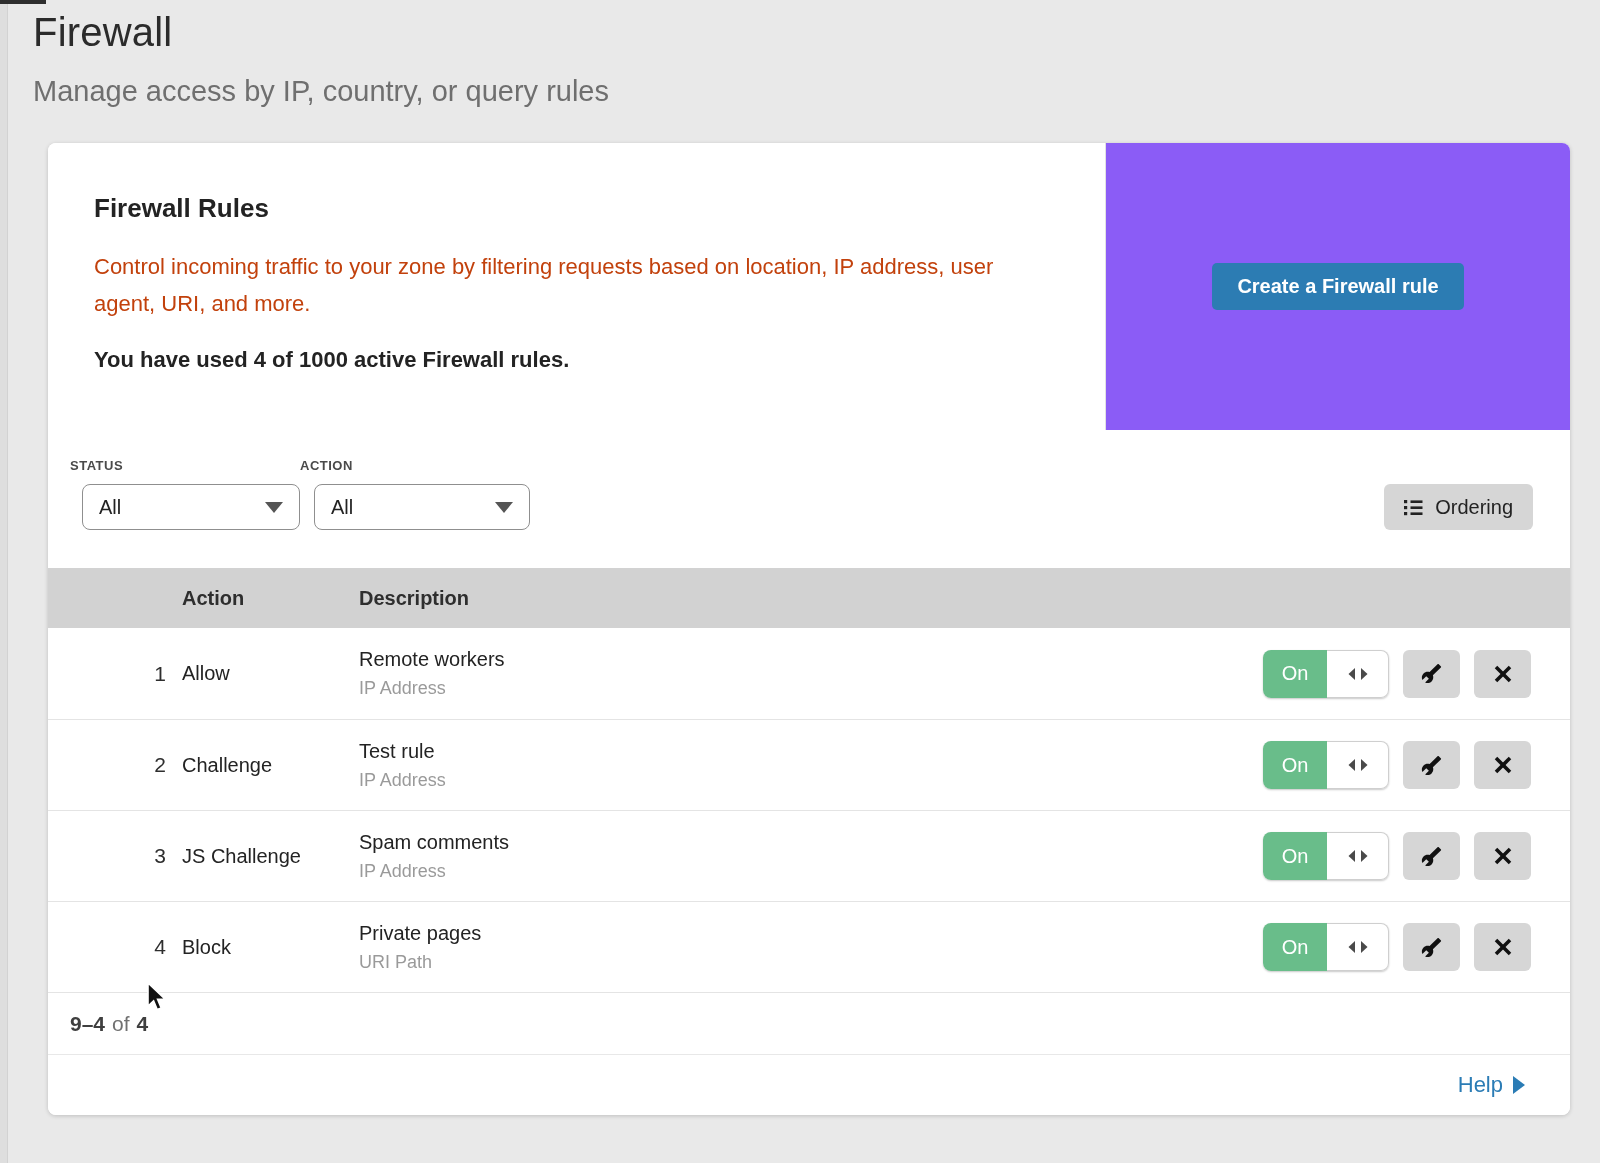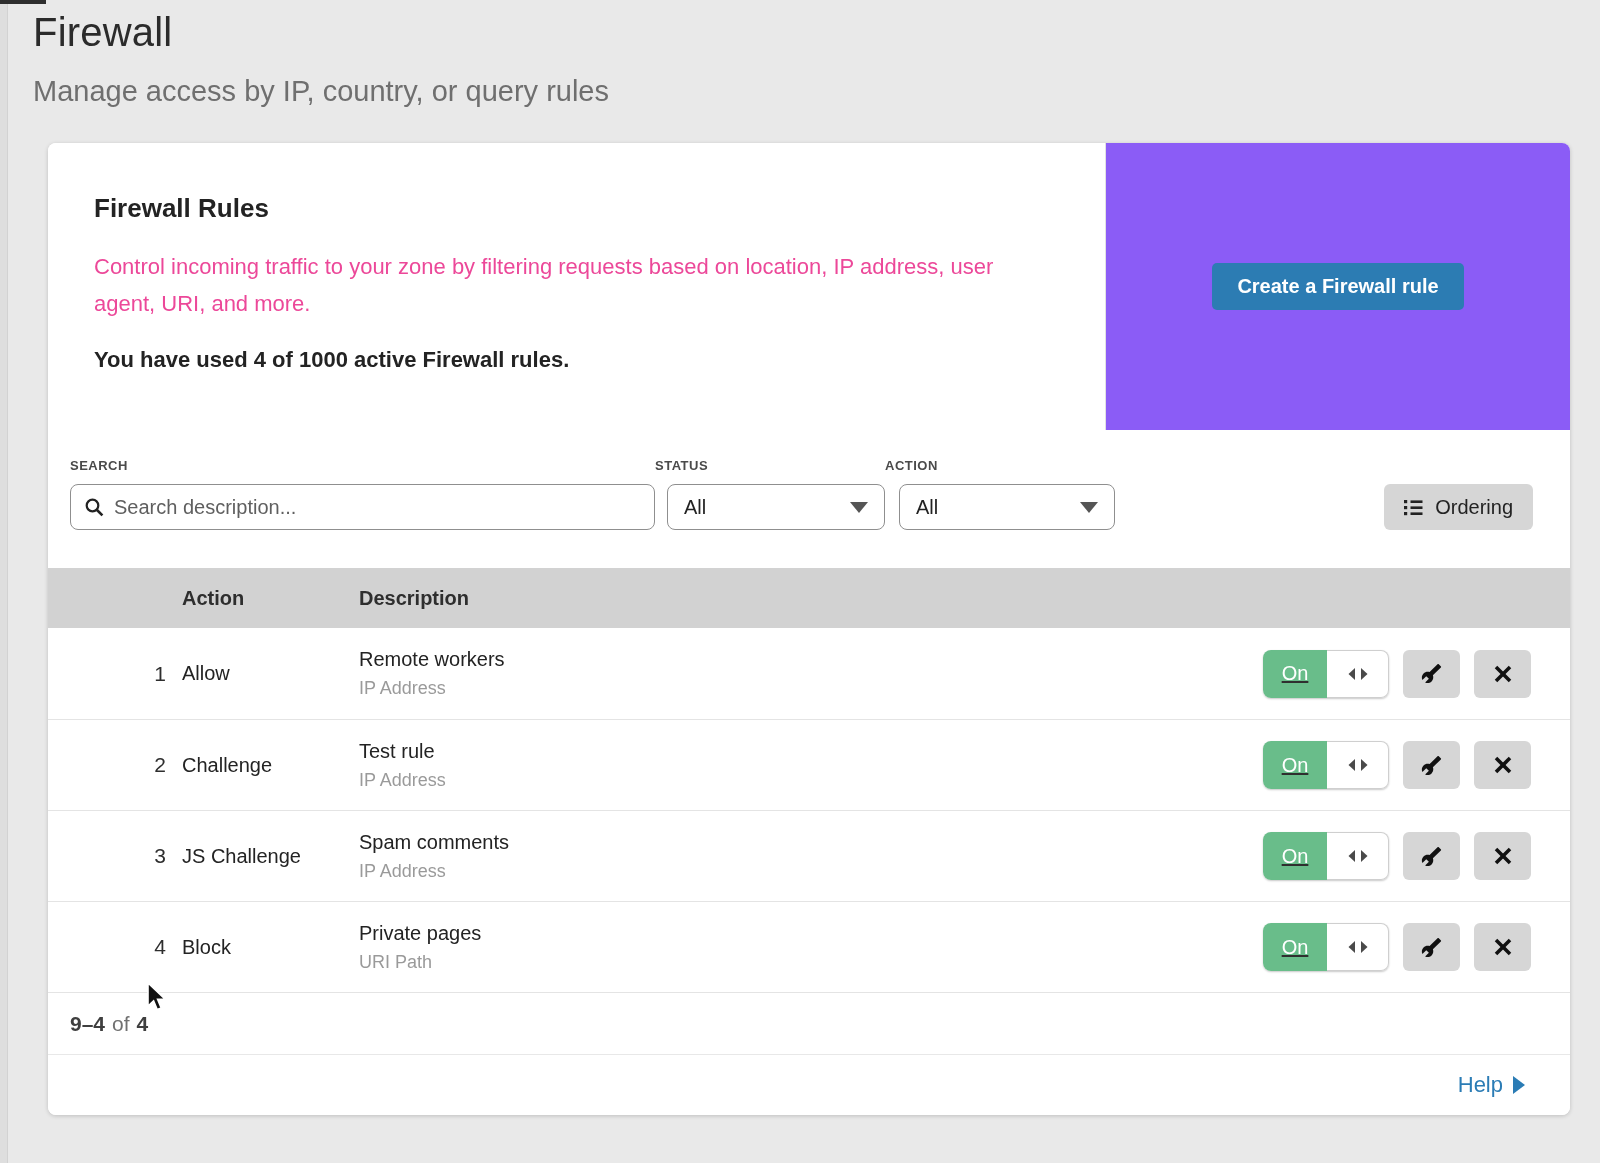--- a/index.html
+++ b/index.html
@@ -21,21 +21,21 @@
   .card {
     position:absolute; left:48px; top:143px; width:1522px; height:972px;
     background:#ffffff; border-radius:8px; overflow:hidden;
     box-shadow:0 1px 4px rgba(0,0,0,0.18);
   }
 
   
   .card-top { display:flex; height:287px; }
   .card-top-left { flex:1; padding:50px 60px 0 46px; background:#ffffff; }
   .info-heading { font-size:26px; font-weight:700; color:#232323; }
-  .info-desc { margin-top:24px; font-size:22px; line-height:37px; color:#ec4899; max-width:950px; }
+  .info-desc { margin-top:24px; font-size:22px; line-height:37px; color:#c2410c; max-width:950px; }
   .info-usage { margin-top:25px; font-size:22px; font-weight:700; color:#232323; }
   .card-top-right {
     width:465px; background:#8b5cf6; border-left:1px solid #e2e2e2;
     display:flex; align-items:center; justify-content:center;
   }
   .btn-primary {
     border:none; cursor:pointer;
     background:#2c7cb3; color:#ffffff;
     font-family:inherit; font-size:20px; font-weight:700;
     padding:12px 25px; border-radius:5px;
@@ -81,21 +81,21 @@
 
   .rule-row { height:91px; display:flex; align-items:center; background:#fff; border-top:1px solid #e4e4e4; }
   .rule-row:first-child { border-top:none; }
   .rule-priority { width:134px; text-align:right; padding-right:16px; font-size:21px; color:#2e2e2e; }
   .rule-action { width:177px; font-size:20px; color:#232323; }
   .rule-desc { flex:1; }
   .rule-desc-title { font-size:20px; color:#232323; }
   .rule-desc-sub { margin-top:7px; font-size:18px; color:#9a9a9a; }
   .rule-controls { display:flex; align-items:center; gap:14px; padding-right:39px; }
 
-  .toggle { display:flex; height:48px; border-radius:8px; cursor:pointer; box-shadow:0 1px 2px rgba(0,0,0,0.22);text-decoration:underline; }
+  .toggle { display:flex; height:48px; border-radius:8px; cursor:pointer; box-shadow:0 1px 2px rgba(0,0,0,0.22); }
   .toggle-on {
     width:64px; background:#69bd8a; color:#fff; font-size:20px;
     display:flex; align-items:center; justify-content:center;
     border-radius:8px 0 0 8px;
   }
   .toggle-off {
     width:62px; background:#fff; border:1px solid #cfcfcf; border-left:none;
     display:flex; align-items:center; justify-content:center;
     border-radius:0 8px 8px 0;
   }
@@ -139,30 +139,20 @@
       <div class="info-heading">Firewall Rules</div>
       <div class="info-desc">Control incoming traffic to your zone by filtering requests based on location, IP address, user agent, URI, and more.</div>
       <div class="info-usage">You have used 4 of 1000 active Firewall rules.</div>
     </div>
     <div class="card-top-right">
       <button class="btn-primary">Create a Firewall rule</button>
     </div>
   </div>
 
   <div class="filters">
-    <div class="filter-group">
-      <div class="filter-label">SEARCH</div>
-      <div class="search-box">
-        <svg width="19" height="19" viewBox="0 0 19 19">
-          <circle cx="7.5" cy="7.5" r="5.8" fill="none" stroke="#222" stroke-width="2.2"></circle>
-          <line x1="12" y1="12" x2="17.4" y2="17.4" stroke="#222" stroke-width="2.6"></line>
-        </svg>
-        <input type="text" placeholder="Search description..." style="">
-      </div>
-    </div>
     <div class="filter-group">
       <div class="filter-label">STATUS</div>
       <div class="select-box select-status">
         <span>All</span>
         <span class="chevron-down"></span>
       </div>
     </div>
     <div class="filter-group">
       <div class="filter-label">ACTION</div>
       <div class="select-box select-action">

